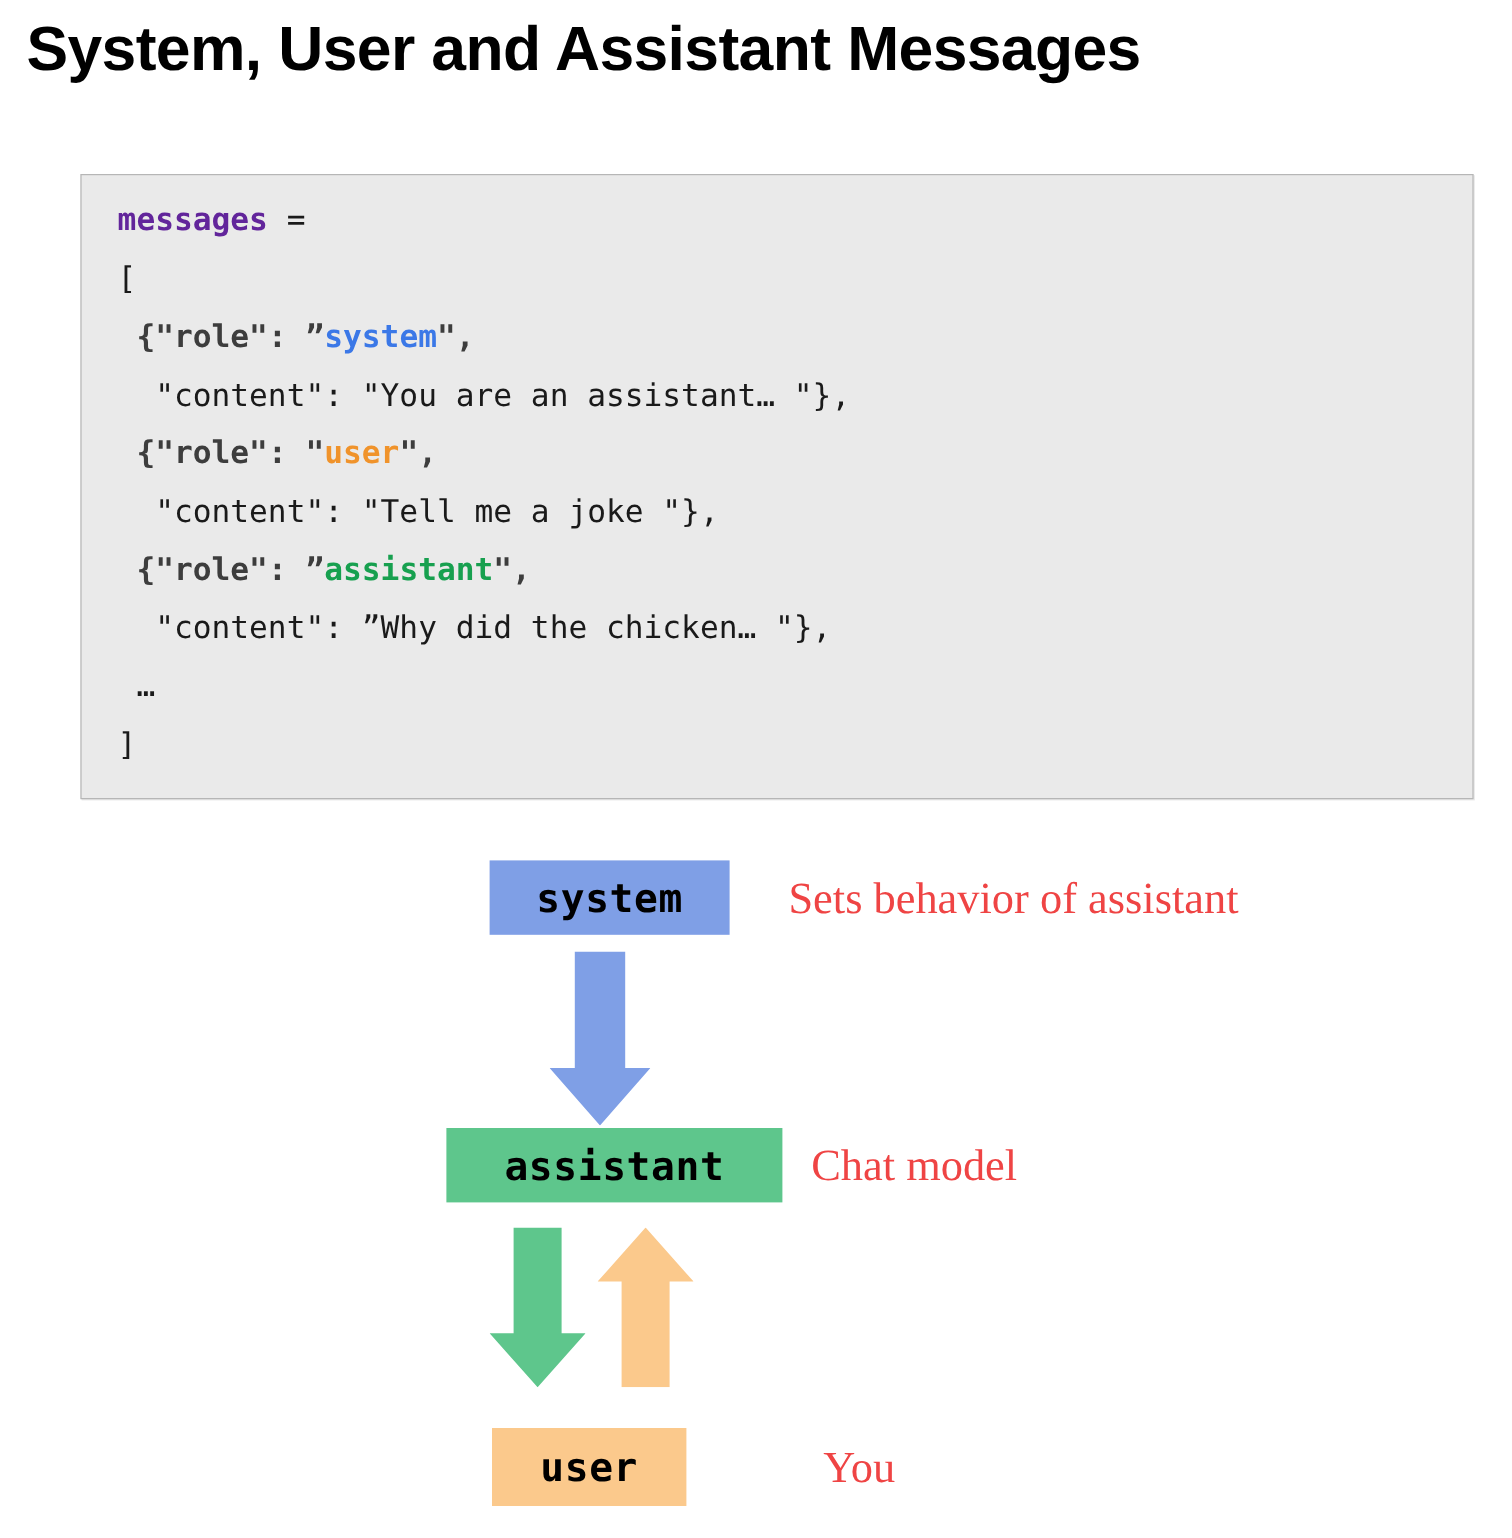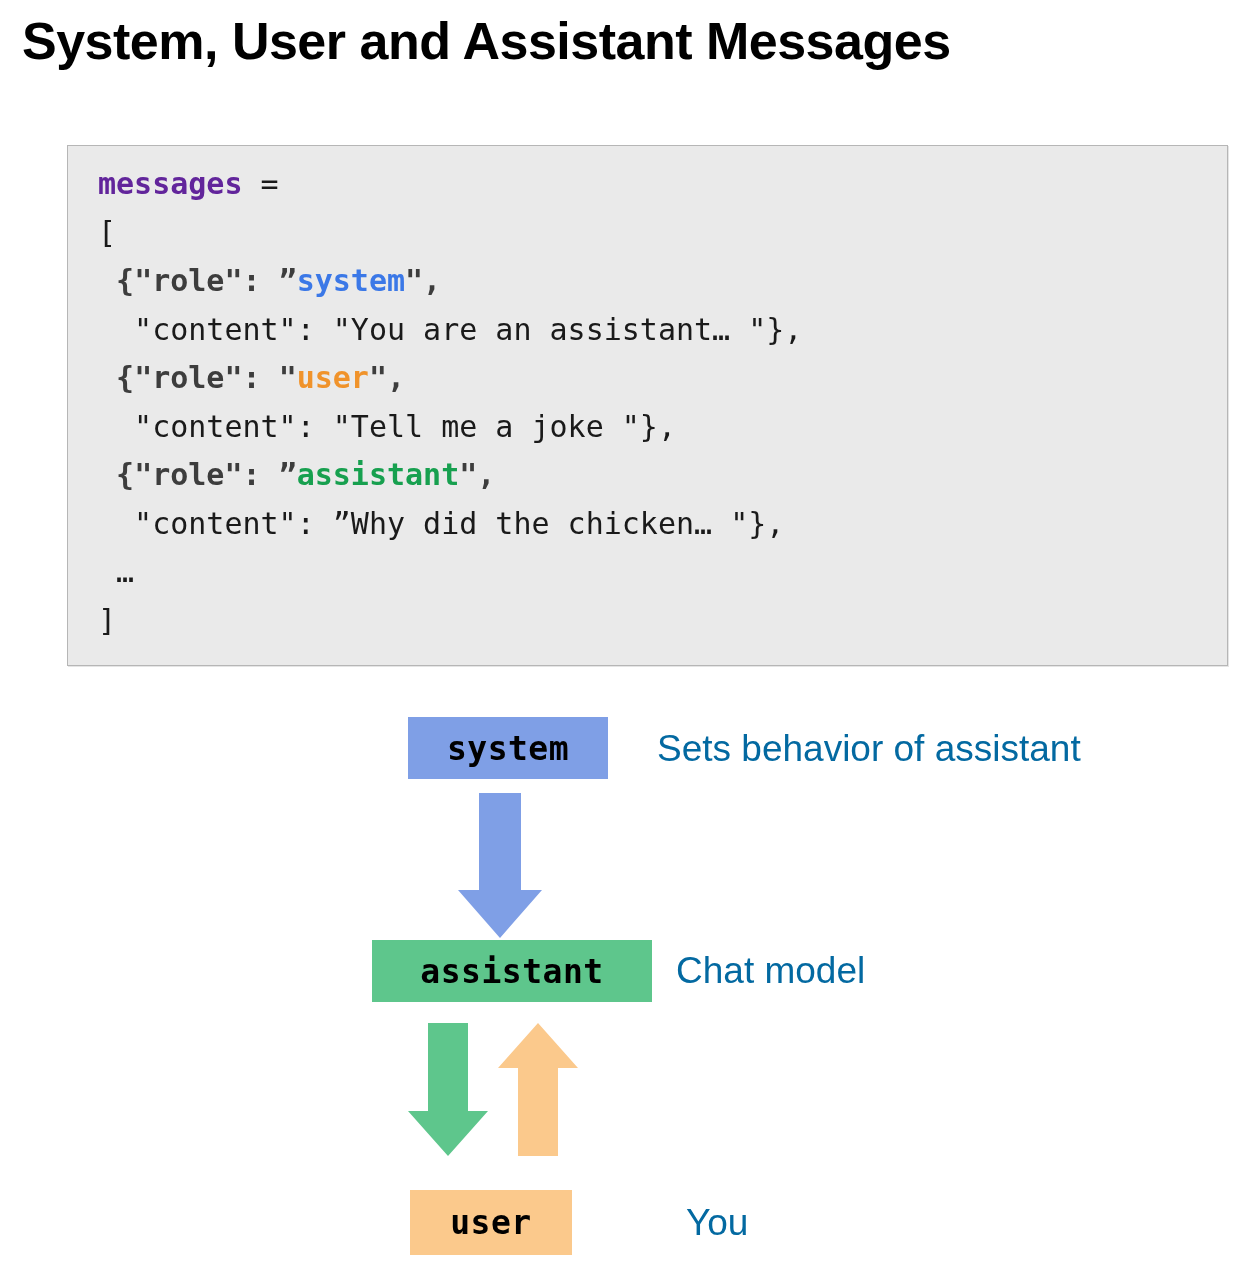--- a/index.html
+++ b/index.html
@@ -42,21 +42,21 @@
     border: 1px solid #b6b6b6;
     box-sizing: border-box;
     box-shadow: 1px 1px 0 rgba(0,0,0,0.10);
   }
   #code-lines {
     position: absolute;
     left: 30px;
     top: 14px;
     right: 6px;
     font-family: "DejaVu Sans Mono", "Liberation Mono", monospace;
-    font-size: 30px;
+    font-size: 26px;
     line-height: 48.5px;
     color: #1a1a1a;
     white-space: pre;
   }
   .code-line { white-space: pre; height: 48.5px; }
   .tok-var      { color: #62259b; font-weight: 700; }
   .tok-plain    { color: #1a1a1a; font-weight: 400; }
   .tok-key      { color: #3d3d3d; font-weight: 700; }
   .tok-system   { color: #3b78e7; font-weight: 700; }
   .tok-user     { color: #f0932b; font-weight: 700; }
@@ -76,23 +76,23 @@
     font-size: 33px;
     color: #000000;
     letter-spacing: 0.5px;
   }
   #box-system    { left: 408px; top: 27px;  width: 200px; height: 62px;  background: #7f9fe6; }
   #box-assistant { left: 372px; top: 250px; width: 280px; height: 62px;  background: #5ec68c; }
   #box-user      { left: 410px; top: 500px; width: 162px; height: 65px;  background: #fbc98c; }
 
   .role-desc {
     position: absolute;
-    font-family: Liberation Sans, sans-serif;
+    font-family: Liberation Serif, serif;
     font-size: 37px;
-    color: #0369a1;
+    color: #ef4444;
     white-space: nowrap;
   }
   #desc-system    { left: 657px; top: 38px; }
   #desc-assistant { left: 676px; top: 260px; }
   #desc-user      { left: 686px; top: 512px; }
 
   .arrow-svg { position: absolute; display: block; }
   #arrow-system-assistant { left: 458px; top: 103px; }
   #arrow-assistant-user   { left: 408px; top: 333px; }
   #arrow-user-assistant   { left: 498px; top: 333px; }

